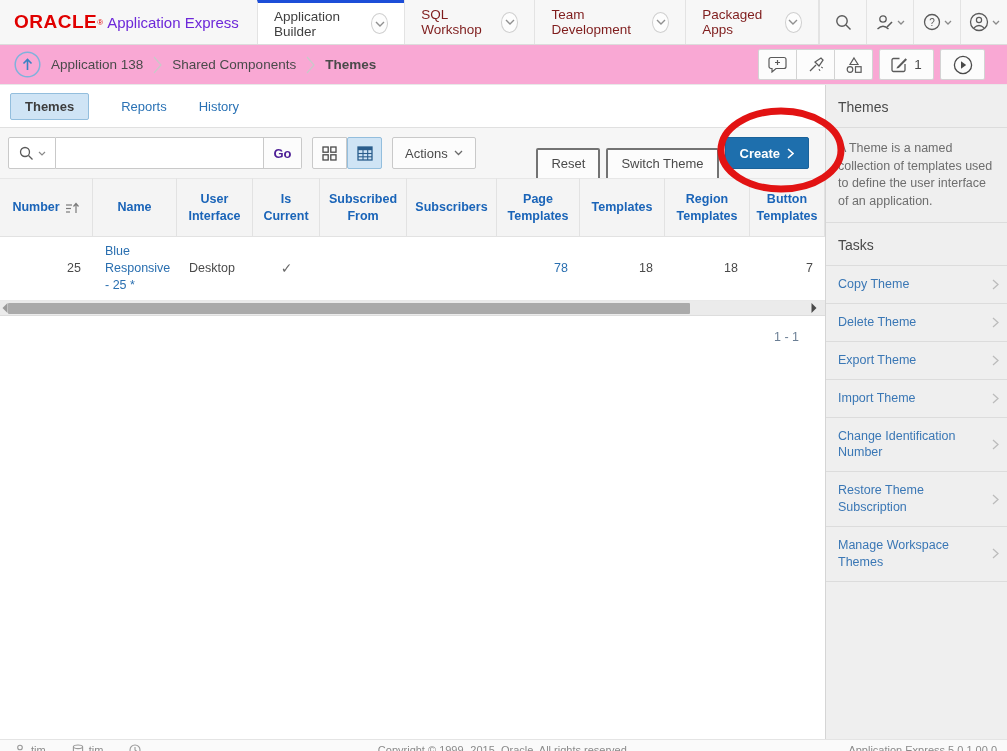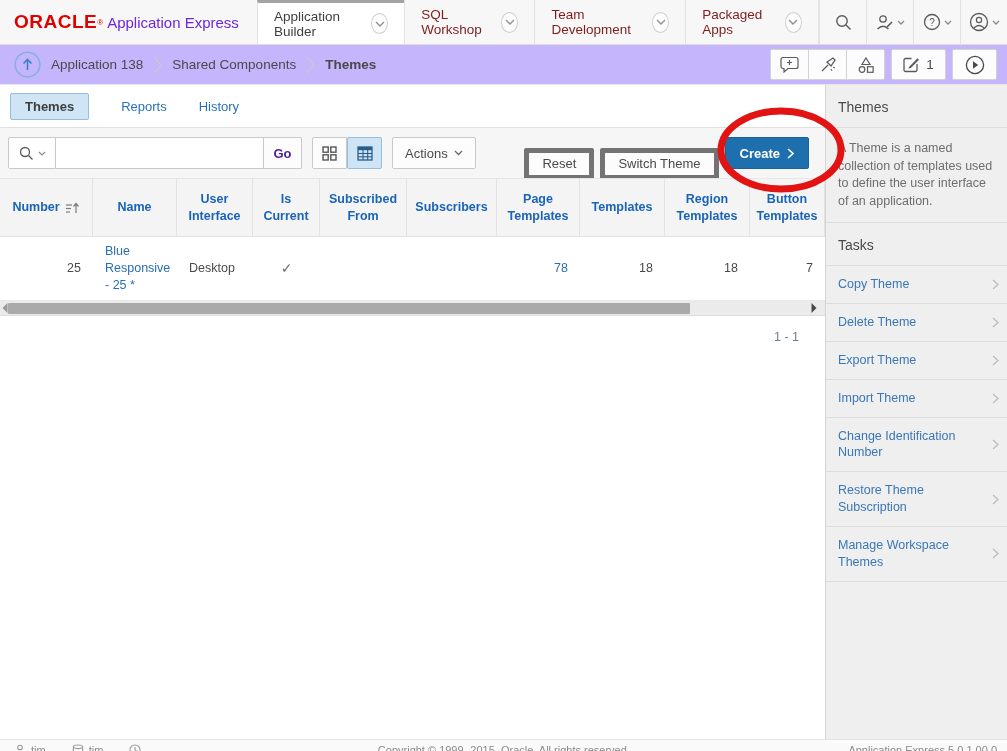--- a/index.html
+++ b/index.html
@@ -10,30 +10,30 @@
   .topbar { height:45px; background:#f7f7f7; border-bottom:1px solid #dcdcdc;
     display:flex; align-items:stretch; }
   .logo { display:flex; align-items:center; padding:0 18px 0 14px; white-space:nowrap; }
   .logo .brand { color:#e00000; font-weight:bold; font-size:19px; letter-spacing:.5px; }
   .logo .mark { color:#e00000; font-size:8px; vertical-align:top; }
   .logo .product { font-size:15px; color:#6d28d9; margin-left:4px; }
   .app-tabs { display:flex; }
   .app-tab { display:flex; align-items:center; gap:8px; padding:0 16px; font-size:13.5px;
     color:#7f1d1d; border-left:1px solid #e3e3e3; cursor:pointer; position:relative; }
   .app-tab:last-child { border-right:1px solid #e3e3e3; }
-  .app-tab.active { background:#fff; border-top:3px solid #a3a3a3; color:#3f3f3f; }
+  .app-tab.active { background:#fff; border-top:3px solid #1d4ed8; color:#3f3f3f; }
   .chev-circle { width:21px; height:21px; border:1px solid #cfcfcf; border-radius:50%;
     display:inline-flex; align-items:center; justify-content:center; background:#fdfdfd; }
   .top-icons { margin-left:auto; display:flex; align-items:stretch; }
   .top-icon-btn { width:47px; display:flex; align-items:center; justify-content:center;
     gap:3px; border-left:1px solid #e3e3e3; cursor:pointer; }
 
   
-  .crumb-bar { height:40px; background:#c4b5fd; border-bottom:1px solid #e8e8e8;
-    display:flex; align-items:center; padding:0 10px 0 14px; }
+  .crumb-bar { height:40px; background:#f9a8d4; border-bottom:1px solid #e8e8e8;
+    display:flex; align-items:center; padding:0 22px 0 14px; }
   .crumbs { display:flex; align-items:center; gap:10px; font-size:13.5px; }
   .crumb { color:#4a4a4a; cursor:pointer; }
   .crumb.current { font-weight:bold; cursor:default; }
   .crumb-actions { margin-left:auto; display:flex; align-items:center; gap:6px; }
   .icon-btn { height:31px; min-width:39px; background:#fcfcfc; border:1px solid #d3d3d3;
     border-radius:2px; display:inline-flex; align-items:center; justify-content:center;
     gap:6px; cursor:pointer; font-size:13.5px; color:#4a4a4a; padding:0 8px; }
   .btn-group { display:inline-flex; }
   .btn-group .icon-btn { border-radius:0; margin-left:-1px; }
   .btn-group .icon-btn:first-child { border-radius:2px 0 0 2px; margin-left:0; }
@@ -63,21 +63,21 @@
   .view-grp { margin-left:10px; display:flex; }
   .view-btn { height:32px; width:35px; background:#fcfcfc; border:1px solid #c9c9c9;
     display:flex; align-items:center; justify-content:center; cursor:pointer; }
   .view-btn.first { border-radius:2px 0 0 2px; }
   .view-btn.active { background:#cfe4f5; border-color:#93bedd; border-radius:2px; }
   .actions-btn { margin-left:10px; height:32px; padding:0 12px; background:#fcfcfc;
     border:1px solid #c9c9c9; border-radius:2px; display:flex; align-items:center;
     gap:6px; font-size:13px; color:#4a4a4a; cursor:pointer; }
   .toolbar-right { margin-left:auto; display:flex; align-items:center; gap:6px;
     padding-right:8px; }
-  .t-btn { height:32px; padding:0 13px; background:#fcfcfc; border:5px solid #737373;
+  .t-btn { height:32px; padding:0 13px; background:#fcfcfc; border:2px solid #737373;
     border-radius:2px; font-size:13px; color:#4a4a4a; cursor:pointer;margin-top:21px; }
   .create-btn { height:32px; padding:0 14px; background:#1e6fad; border:1px solid #1a629a;
     border-radius:2px; color:#fff; font-weight:bold; font-size:13px; cursor:pointer;
     display:flex; align-items:center; gap:7px; }
 
   
   .grid { display:grid; grid-template-columns:93px 84px 76px 67px 87px 90px 83px 85px 85px 75px; }
   .th { background:#f4f4f4; border-right:1px solid #e2e2e2; border-bottom:1px solid #e2e2e2;
     border-top:1px solid #e7e7e7; height:59px; display:flex; align-items:center;
     justify-content:center; text-align:center; font-size:12.5px; font-weight:bold;

